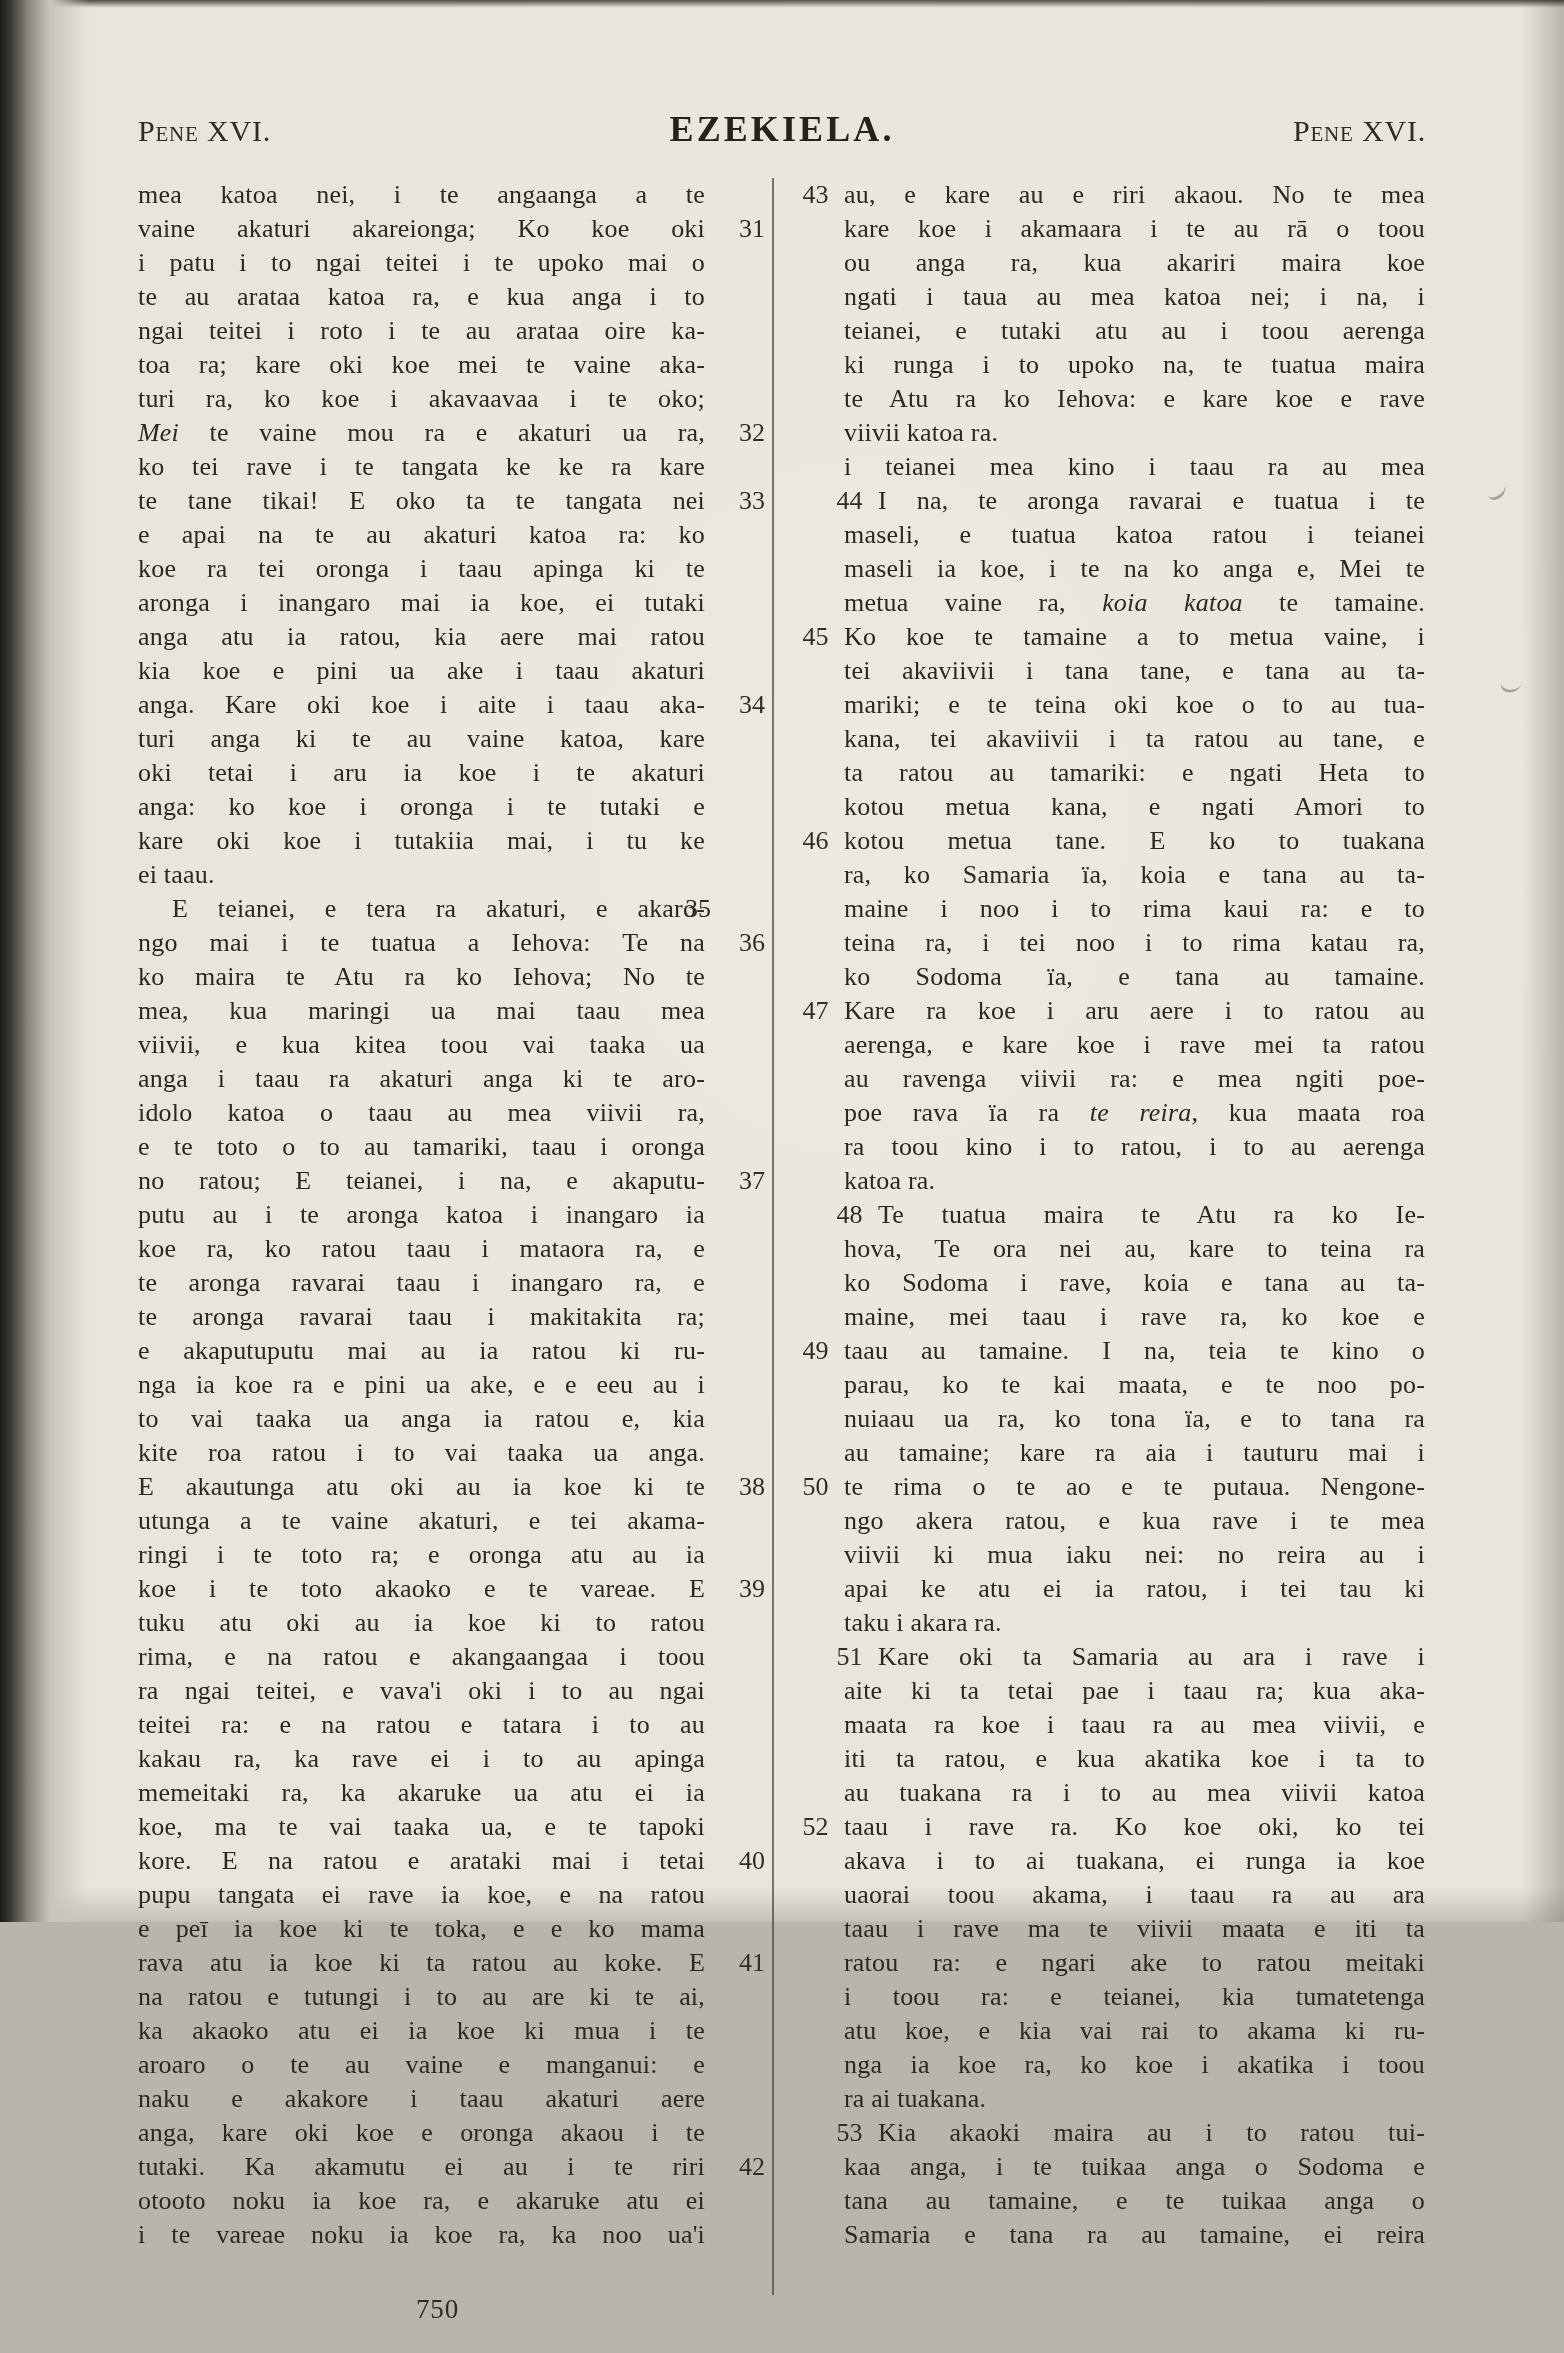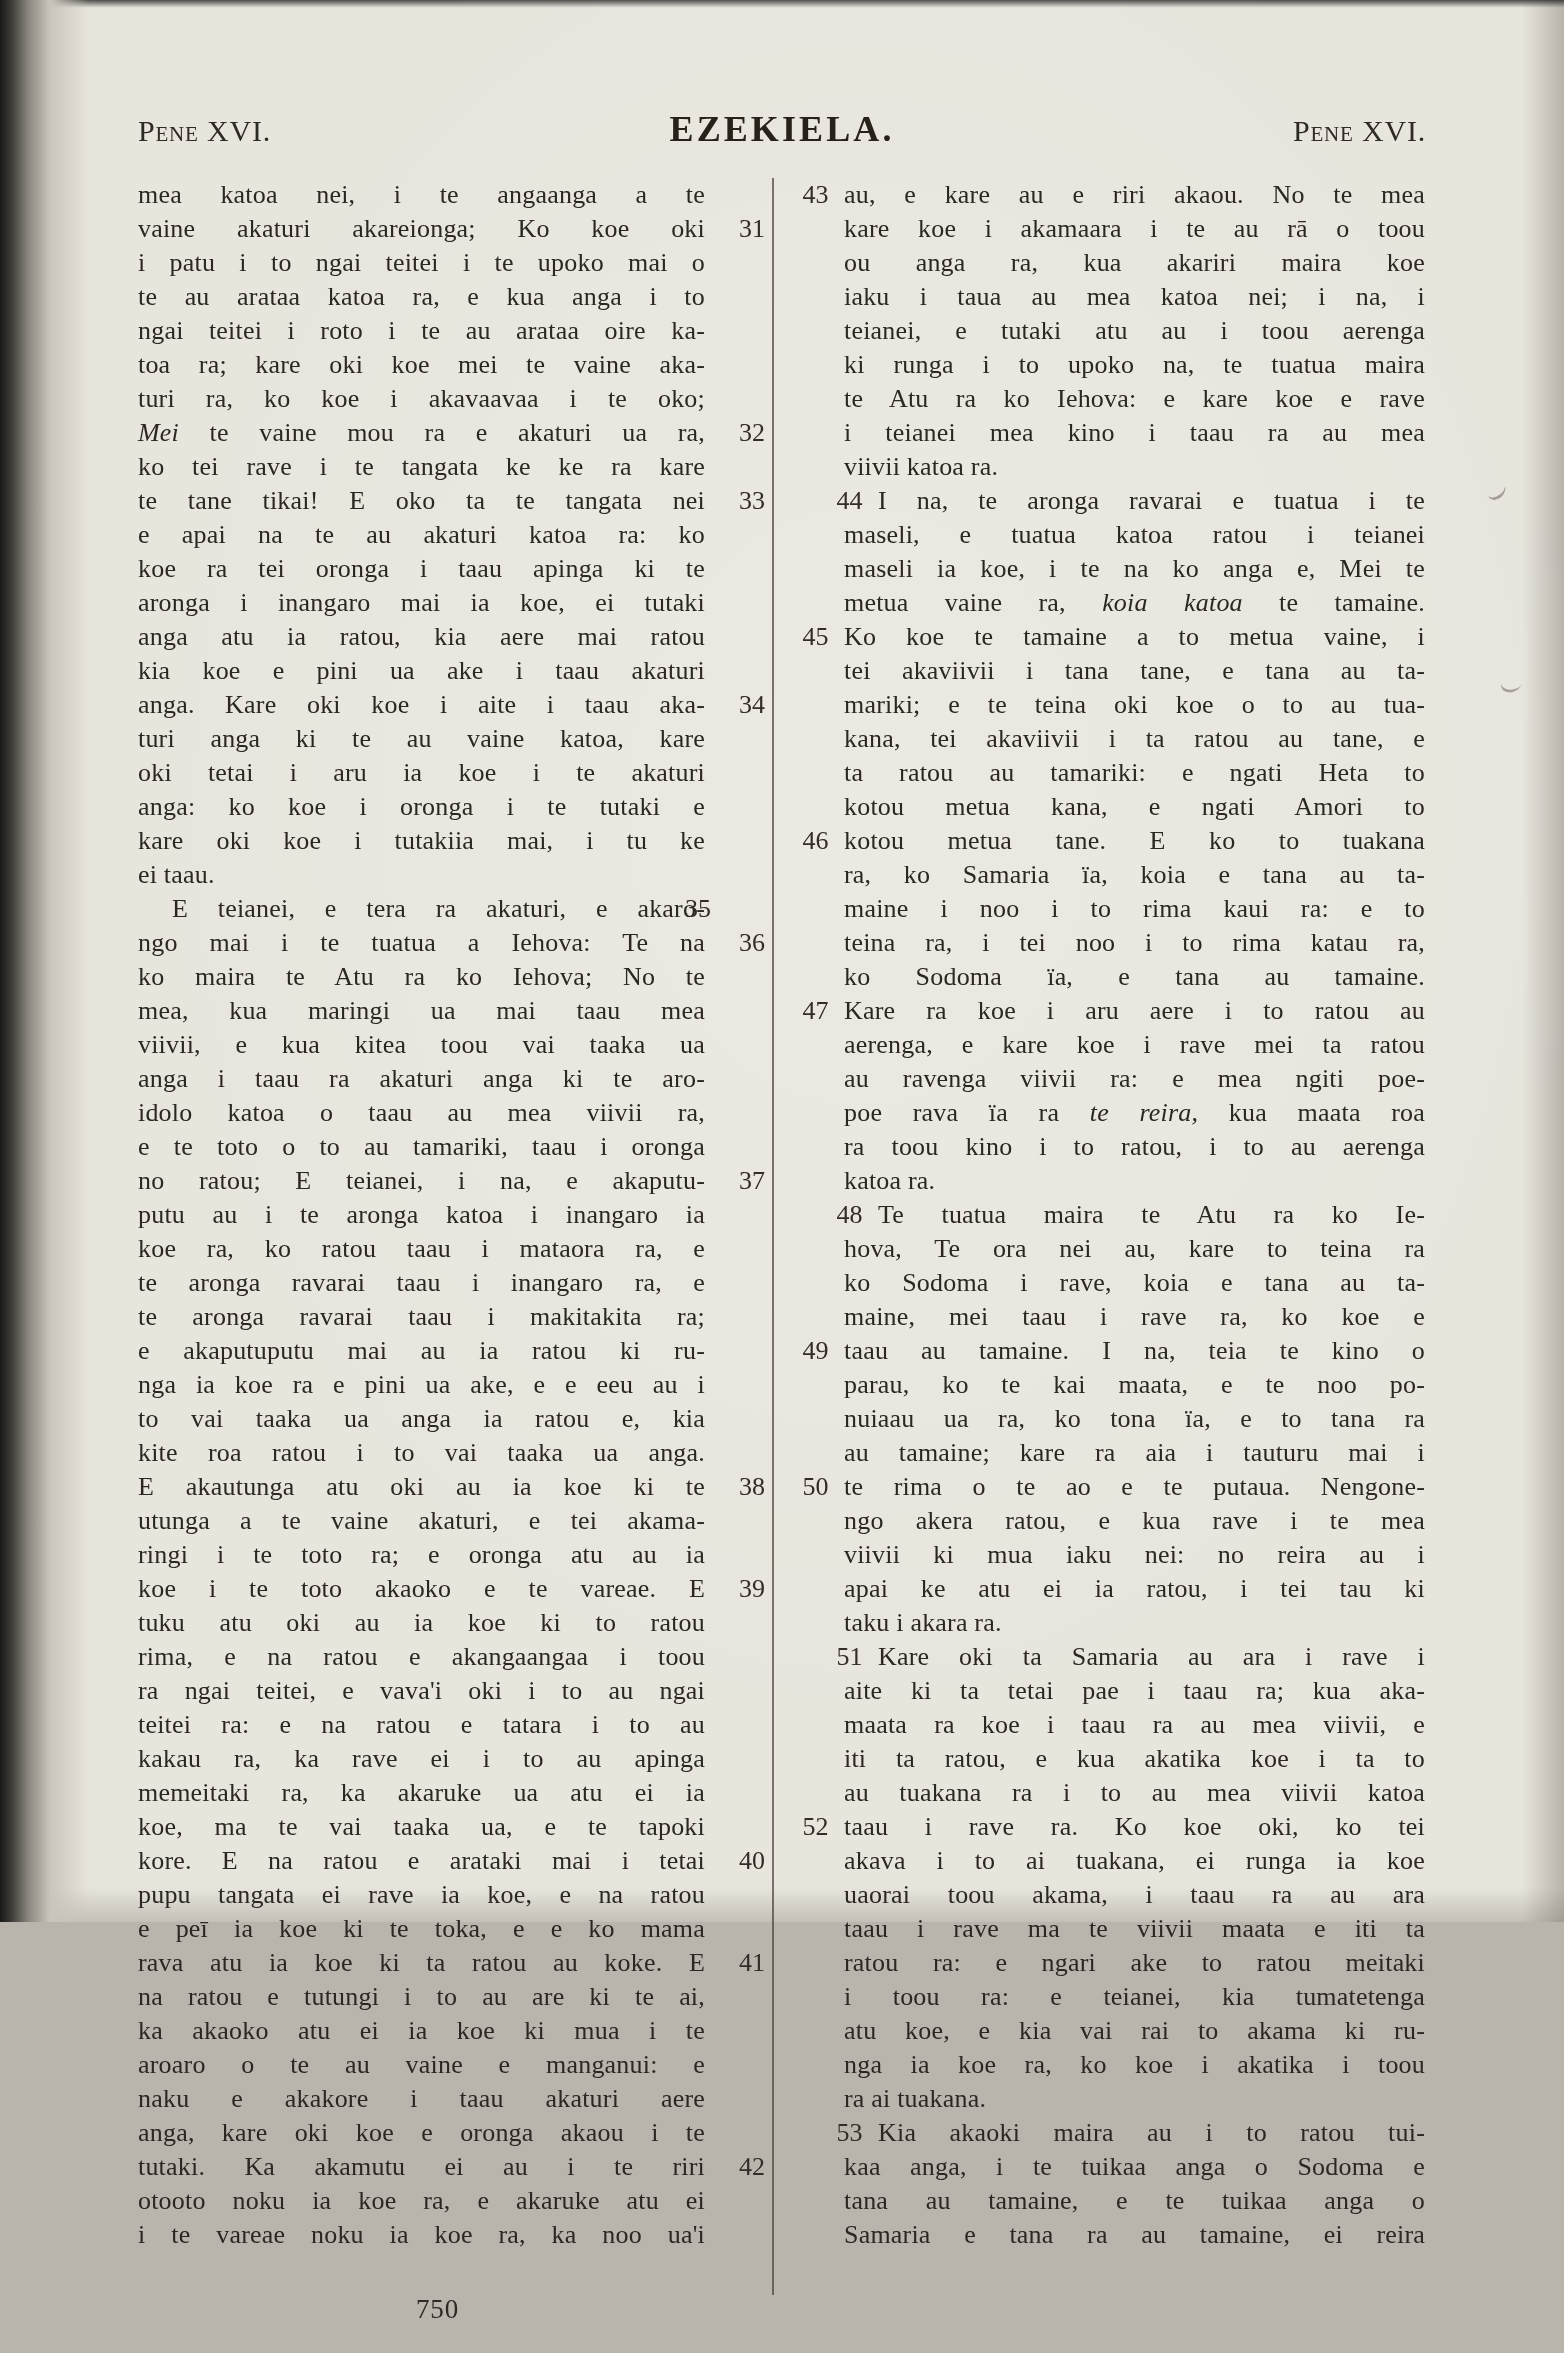--- a/index.html
+++ b/index.html
@@ -137,26 +137,26 @@
       <div class="line"><span>naku e akakore i taau akaturi aere</span></div>
       <div class="line"><span>anga, kare oki koe e oronga akaou i te</span></div>
       <div class="line"><span>tutaki.  Ka akamutu ei au i te riri</span><span class="verse">42</span></div>
       <div class="line"><span>otooto noku ia koe ra, e akaruke atu ei</span></div>
       <div class="line"><span>i te vareae noku ia koe ra, ka noo ua'i</span></div>
     </div>
   <div id="col-right" class="col col-right">
       <div class="line"><span>au, e kare au e riri akaou.  No te mea</span><span class="verse">43</span></div>
       <div class="line"><span>kare koe i akamaara i te au rā o toou</span></div>
       <div class="line"><span>ou anga ra, kua akariri maira koe</span></div>
-      <div class="line"><span>iaku i taua au mea katoa nei; i na, i</span></div>
+      <div class="line"><span>ngati i taua au mea katoa nei; i na, i</span></div>
       <div class="line"><span>teianei, e tutaki atu au i toou aerenga</span></div>
       <div class="line"><span>ki runga i to upoko na, te tuatua maira</span></div>
       <div class="line"><span>te Atu ra ko Iehova: e kare koe e rave</span></div>
+      <div class="line end"><span>viivii katoa ra.</span></div>
       <div class="line"><span>i teianei mea kino i taau ra au mea</span></div>
-      <div class="line end"><span>viivii katoa ra.</span></div>
       <div class="line ind"><span>I na, te aronga ravarai e tuatua i te</span><span class="verse">44</span></div>
       <div class="line"><span>maseli, e tuatua katoa ratou i teianei</span></div>
       <div class="line"><span>maseli ia koe, i te na ko anga e, Mei te</span></div>
       <div class="line"><span>metua vaine ra, <i>koia katoa</i> te tamaine.</span></div>
       <div class="line"><span>Ko koe te tamaine a to metua vaine, i</span><span class="verse">45</span></div>
       <div class="line"><span>tei akaviivii i tana tane, e tana au ta-</span></div>
       <div class="line"><span>mariki; e te teina oki koe o to au tua-</span></div>
       <div class="line"><span>kana, tei akaviivii i ta ratou au tane, e</span></div>
       <div class="line"><span>ta ratou au tamariki: e ngati Heta to</span></div>
       <div class="line"><span>kotou metua kana, e ngati Amori to</span></div>

